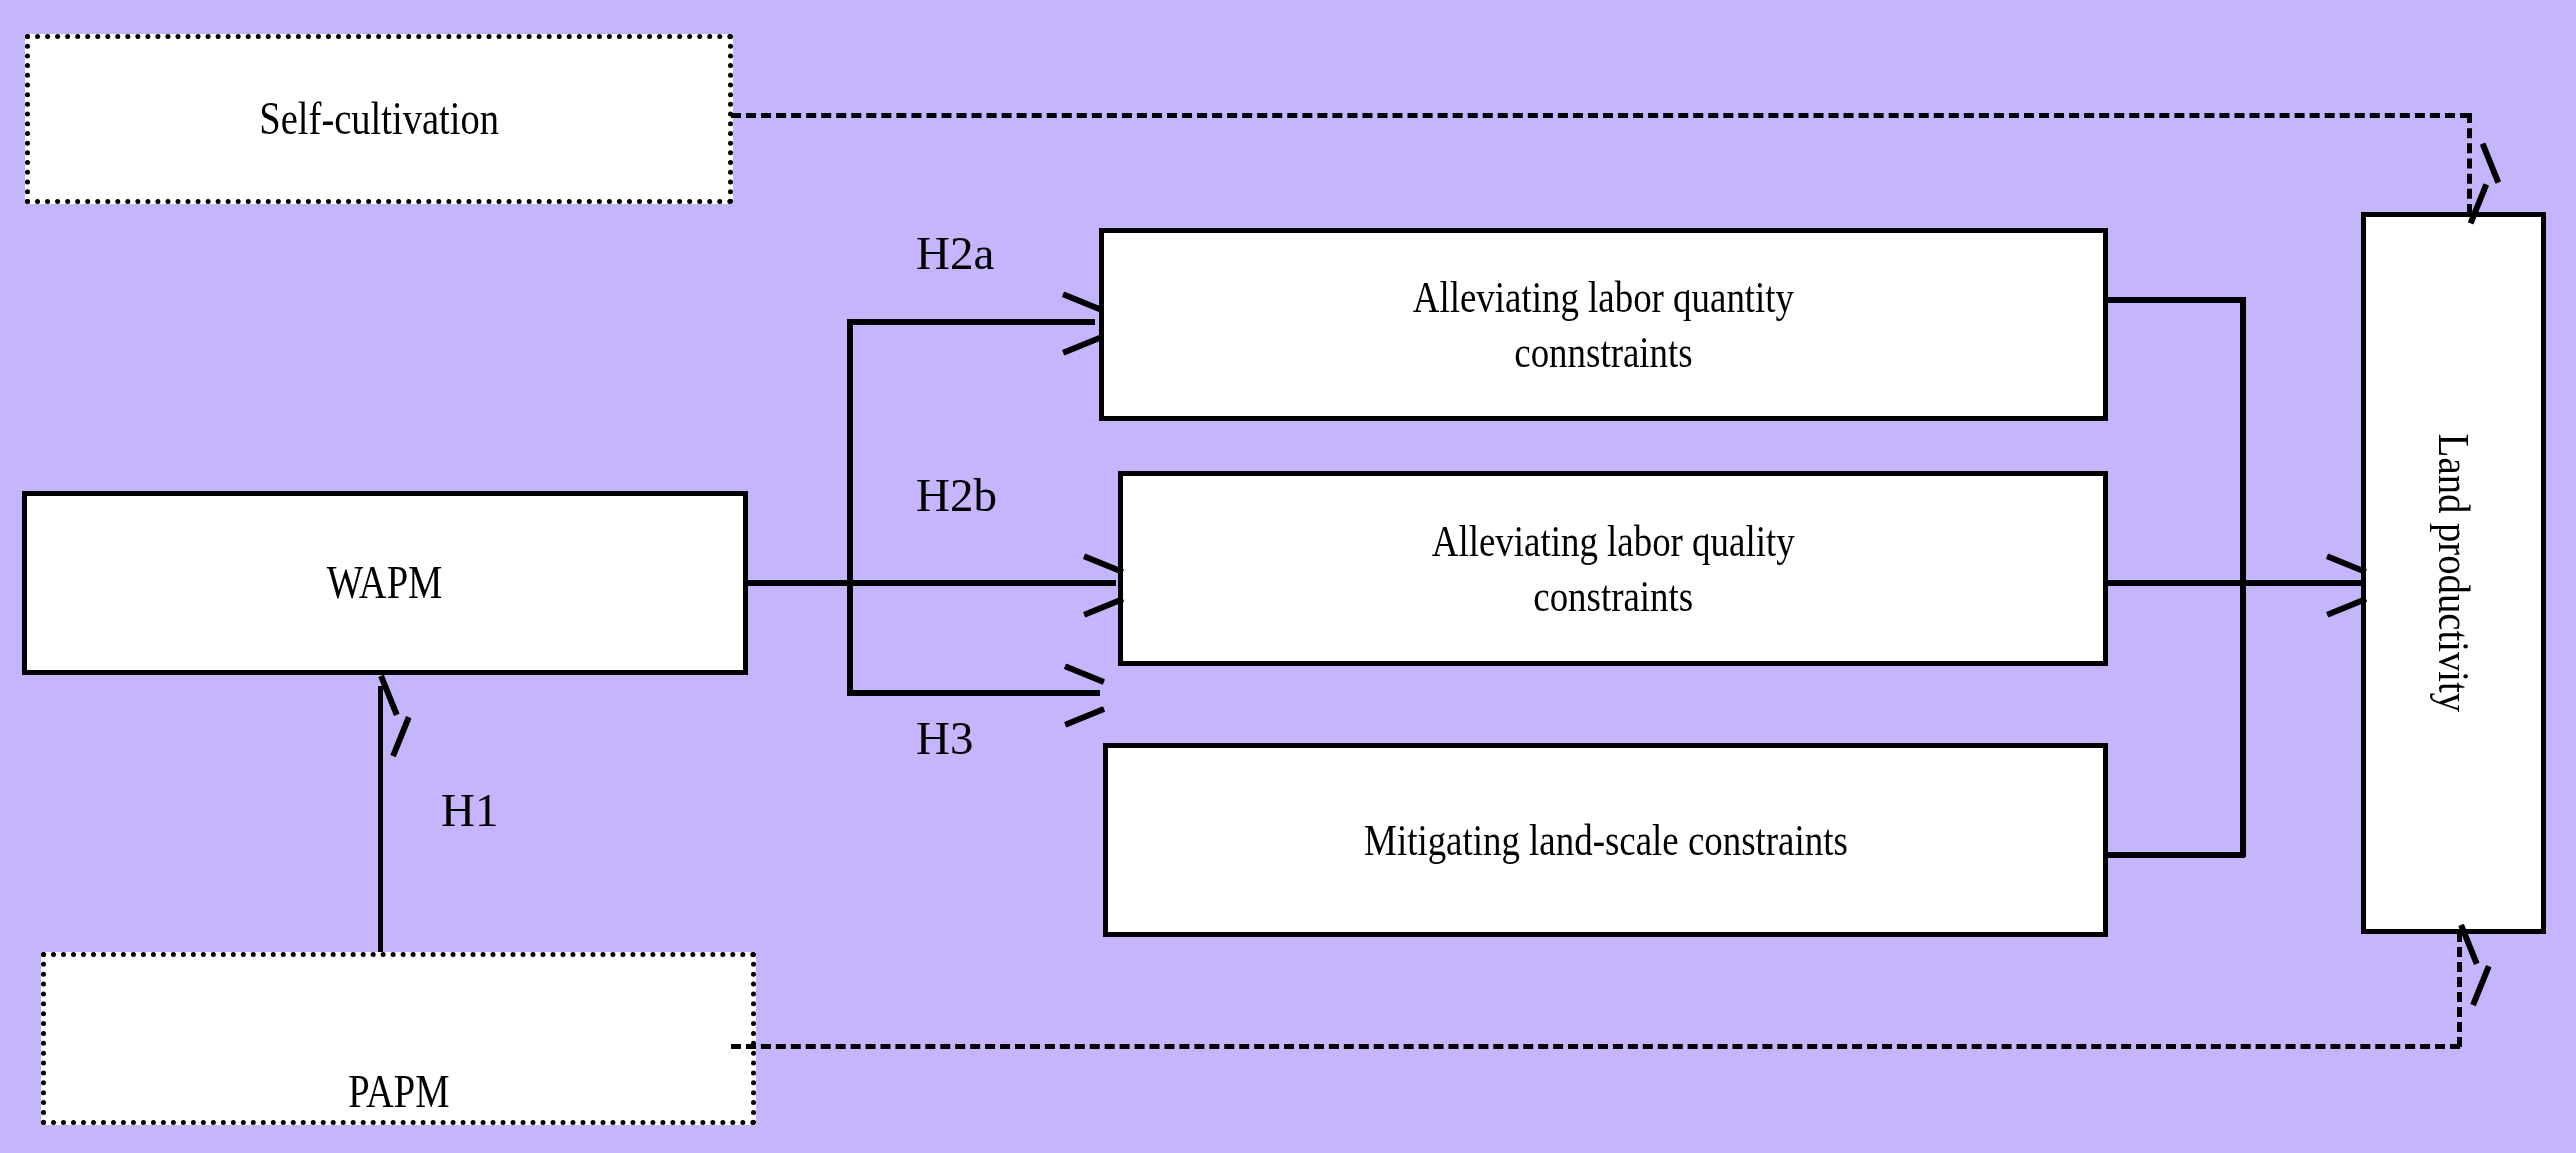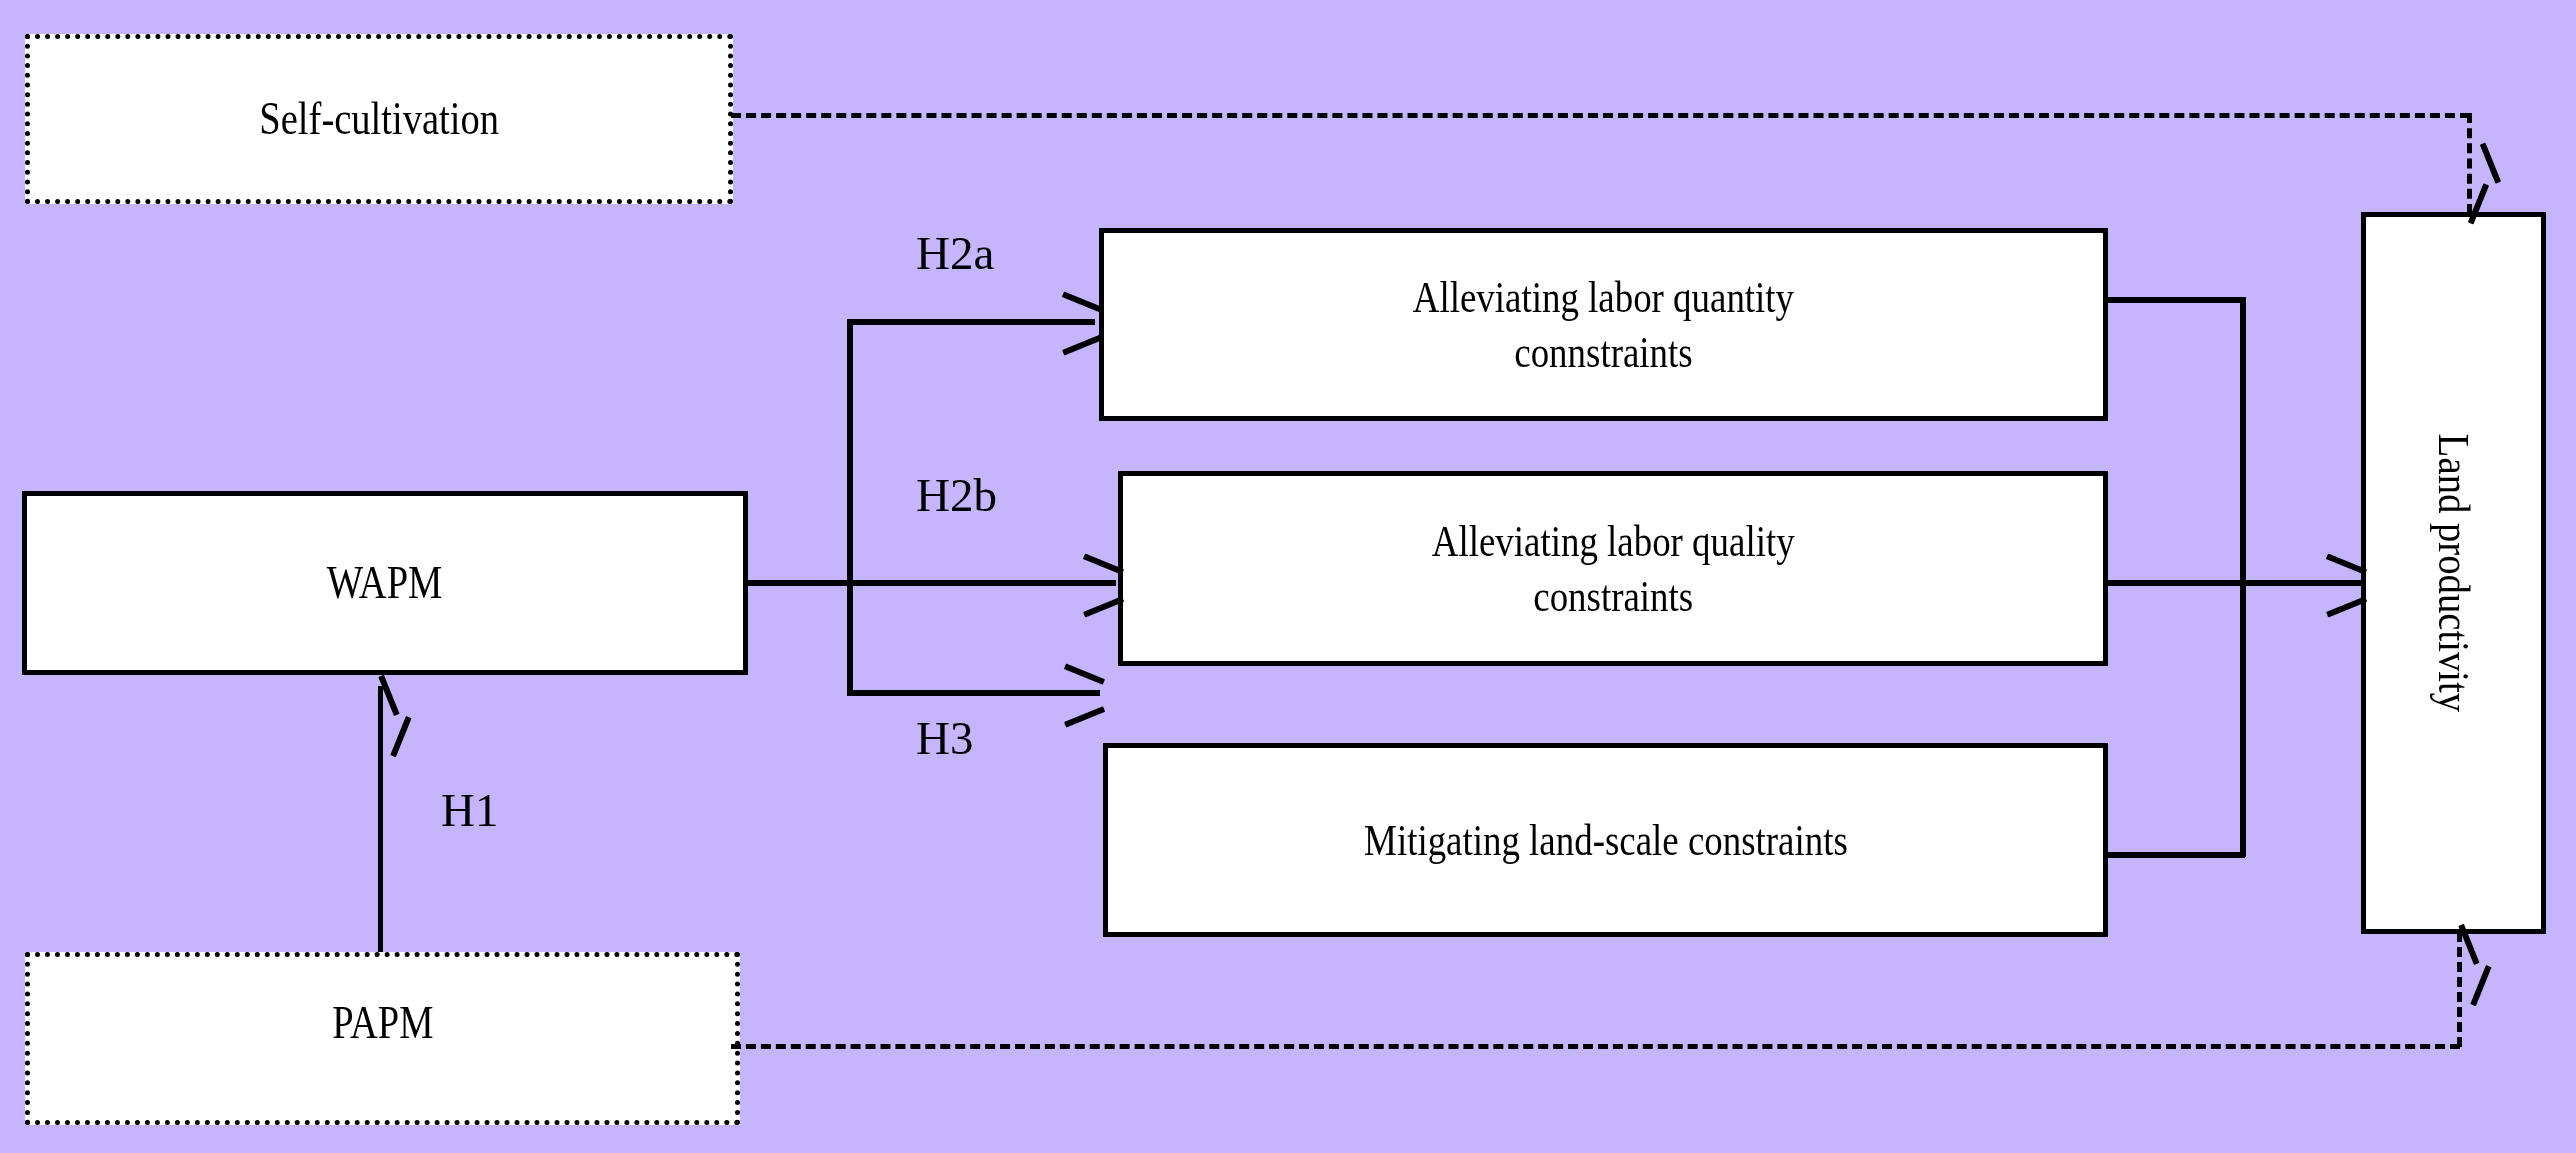--- a/index.html
+++ b/index.html
@@ -139,21 +139,21 @@
 <div id="canvas">
 
   <div class="node dotted-node" style="left:25px; top:34px; width:708px; height:170px;">
     <span class="node-label label-oneline">Self-cultivation</span>
   </div>
 
   <div class="node solid-node" style="left:22px; top:491px; width:726px; height:184px;">
     <span class="node-label label-oneline">WAPM</span>
   </div>
 
-  <div class="node dotted-node" style="left:25px; top:952px; width:715px; height:173px; align-items:flex-start; padding-top:37px;">
+  <div class="node dotted-node" style="left:41px; top:952px; width:715px; height:173px; align-items:flex-end; padding-top:37px;">
     <span class="node-label label-oneline">PAPM</span>
   </div>
 
   <div class="node solid-node" style="left:1099px; top:228px; width:1009px; height:193px;">
     <span class="node-label">Alleviating labor quantity
 connstraints</span>
   </div>
 
   <div class="node solid-node" style="left:1118px; top:471px; width:990px; height:195px;">
     <span class="node-label">Alleviating labor quality

